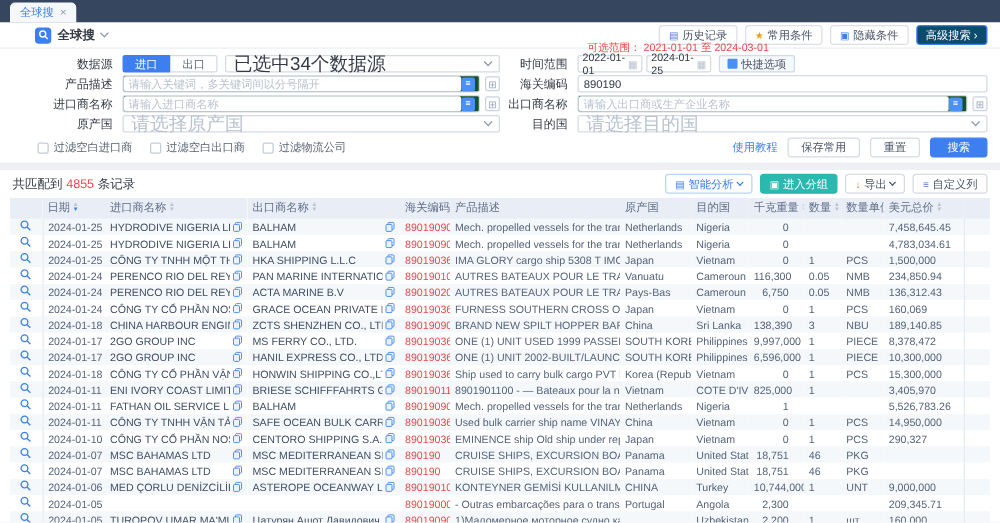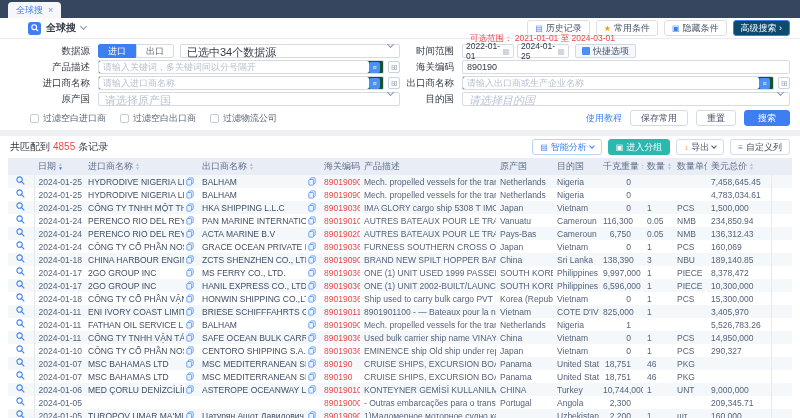--- a/index.html
+++ b/index.html
@@ -37,21 +37,21 @@
   .flabel-r { width:62px; text-align:right; font-size:9.5px; color:#333a45; padding-right:8px; flex:none; }
   .fin { height:14px; border:1px solid #d5dae3; border-radius:2px; background:#fff; font-size:9px;
     color:#333a45; padding:0 4px; font-family:inherit; }
   .fin::placeholder { color:#b9c2cf; }
   .toggle { display:flex; flex:none; }
   .tg { height:14px; padding:0 9px; font-size:9px; display:flex; align-items:center;
     border:1px solid #d5dae3; background:#fff; color:#5a6575; cursor:pointer; }
   .tg.on { background:#3d7ff0; border-color:#3d7ff0; color:#fff; }
   .tg:first-child { border-radius:2px 0 0 2px; } .tg:last-child { border-radius:0 2px 2px 0; }
   .fselect { height:14px; border:1px solid #d5dae3; border-radius:2px; background:#fff; display:flex;
-    align-items:flex-start; justify-content:space-between; padding:0 6px; font-size:11px; color:#333a45; cursor:pointer;gap:48px; }
+    align-items:center; justify-content:space-between; padding:0 6px; font-size:15px; color:#333a45; cursor:pointer;gap:48px; }
   .fselect .ph { color:#b9c2cf; }
   .suffix-ic { width:11px; height:11px; background:#4a90f8; border-radius:2px; color:#fff; font-size:7px;
     display:inline-flex; align-items:center; justify-content:center; flex:none; cursor:pointer; }
   .out-ic { width:12px; height:12px; border:1px solid #cbd3e0; border-radius:2px; color:#9aa6b8;
     font-size:8px; display:inline-flex; align-items:center; justify-content:center; margin-left:4px; flex:none; cursor:pointer; }
   .with-suffix { display:flex; align-items:center; border:1px solid #d5dae3; border-radius:2px;
     height:14px; background:#14532d; padding:0 3px 0 0; }
   .with-suffix input { border:none; height:12px; flex:1; }
   .date-hint { position:absolute; top:-11px; left:70px; font-size:8.5px; color:#f04646; white-space:nowrap; }
   .datebox { width:52px; height:14px; border:1px solid #d5dae3; border-radius:2px; font-size:8.5px;
@@ -216,21 +216,21 @@
   <div class="frow">
     <div class="fcol-l">
       <span class="flabel">原产国</span>
       <span class="fselect" style="flex:1;">
         <span class="ph">请选择原产国</span>
         <span class="chev"></span>
       </span>
     </div>
     <div class="fcol-r">
       <span class="flabel-r">目的国</span>
-      <span class="fselect" style="flex:1;font-style:italic;">
+      <span class="fselect" style="flex:1;">
         <span class="ph">请选择目的国</span>
         <span class="chev"></span>
       </span>
     </div>
   </div>
 
   <div class="cb-action-row">
     <div class="cb-group">
         <label class="cb-item">
           <span class="cb-box"></span>

